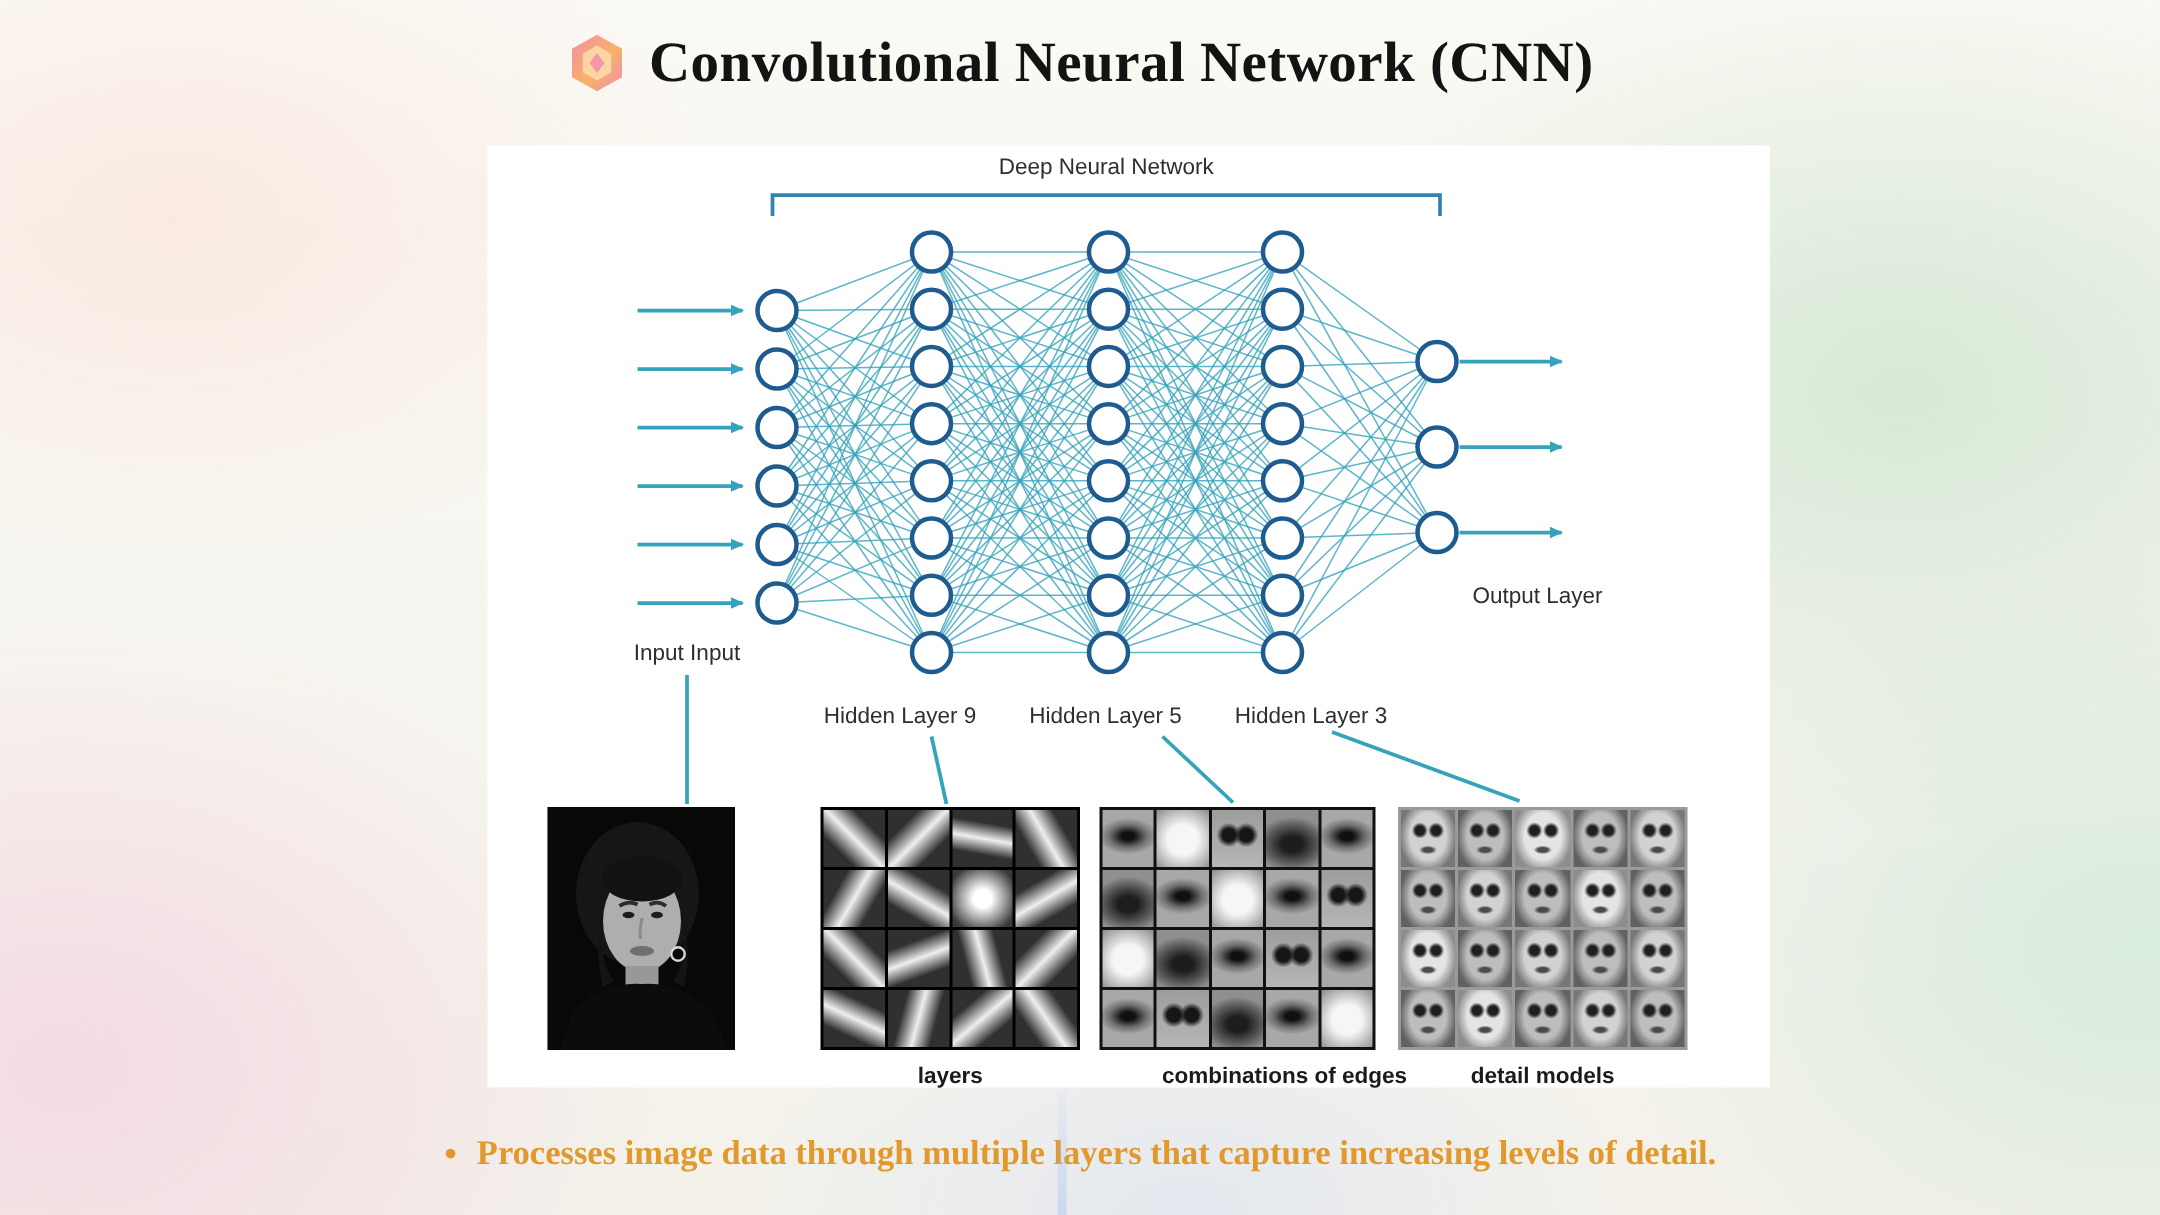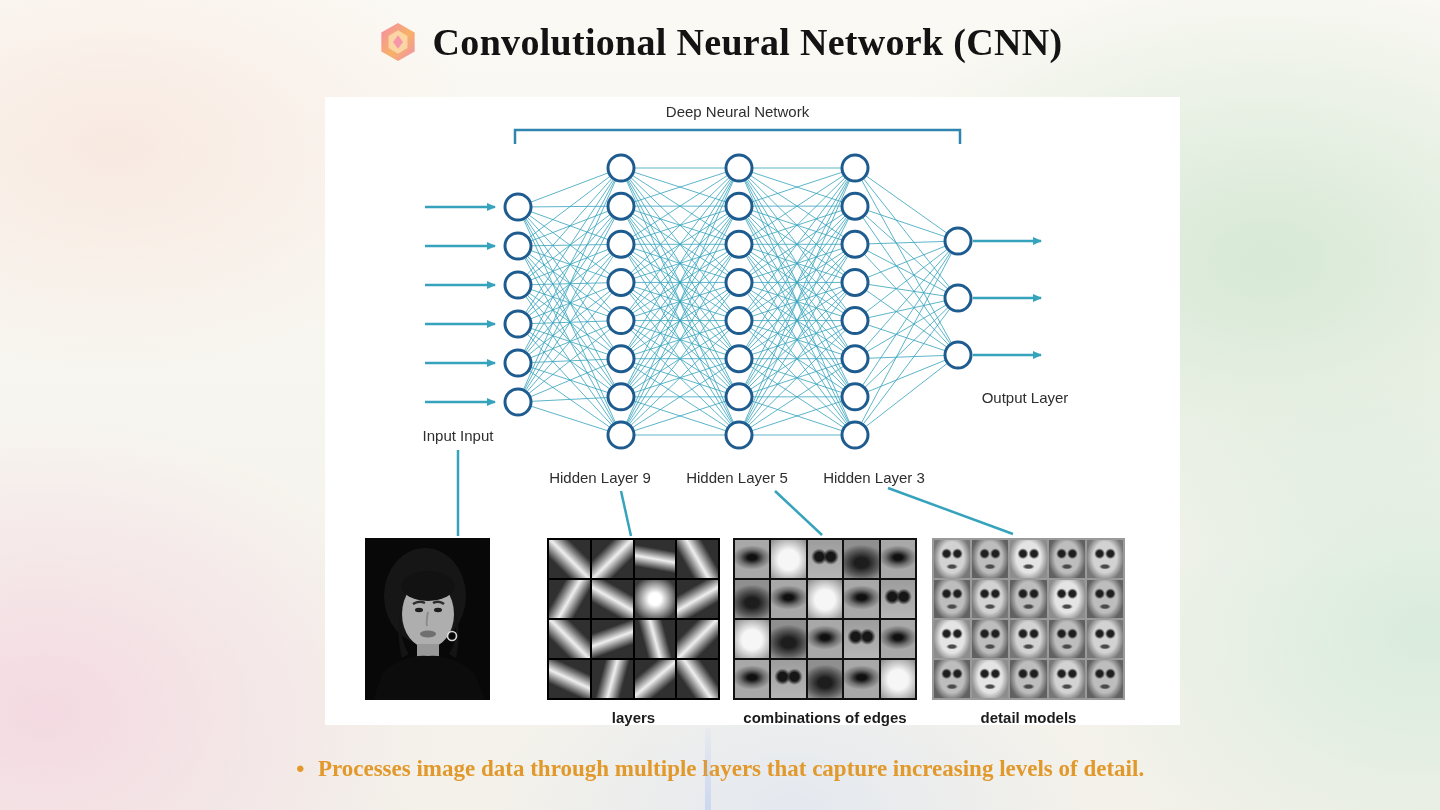--- a/index.html
+++ b/index.html
@@ -43,21 +43,21 @@
     grid-template-columns:repeat(4,1fr); grid-template-rows:repeat(4,1fr); }
   #combo-grid  { left:408px; width:184px; background:#101010;
     grid-template-columns:repeat(5,1fr); grid-template-rows:repeat(4,1fr); }
   #models-grid { left:607px; width:193px; background:#9a9a9a;
     grid-template-columns:repeat(5,1fr); grid-template-rows:repeat(4,1fr); }
   .tile { width:100%; height:100%; }
 
   .caption { position:absolute; top:612px; font-weight:bold; font-size:15px;
     color:#1b1b1b; text-align:center; }
   .cap-edges  { left:222px; width:173px; }
-  .cap-combo  { left:387px; width:226px; }
+  .cap-combo  { left:387px; width:226px;text-align:right; }
   .cap-models { left:600px; width:207px; }
 
   .bullet-row { position:absolute; top:756px; left:0; width:100%;
     display:flex; justify-content:center; align-items:baseline; gap:13px;
     font-family:"Liberation Serif", serif; font-weight:700; font-size:23px; color:#e2992b; }
   .bullet-row .dot { font-size:15px; transform:translateY(-3px); }
 
   .bottom-strip { position:absolute; left:705px; top:728px; width:6px; height:82px;
     background:linear-gradient(180deg, rgba(150,180,245,0.05), rgba(150,180,245,0.35)); }
 </style>

